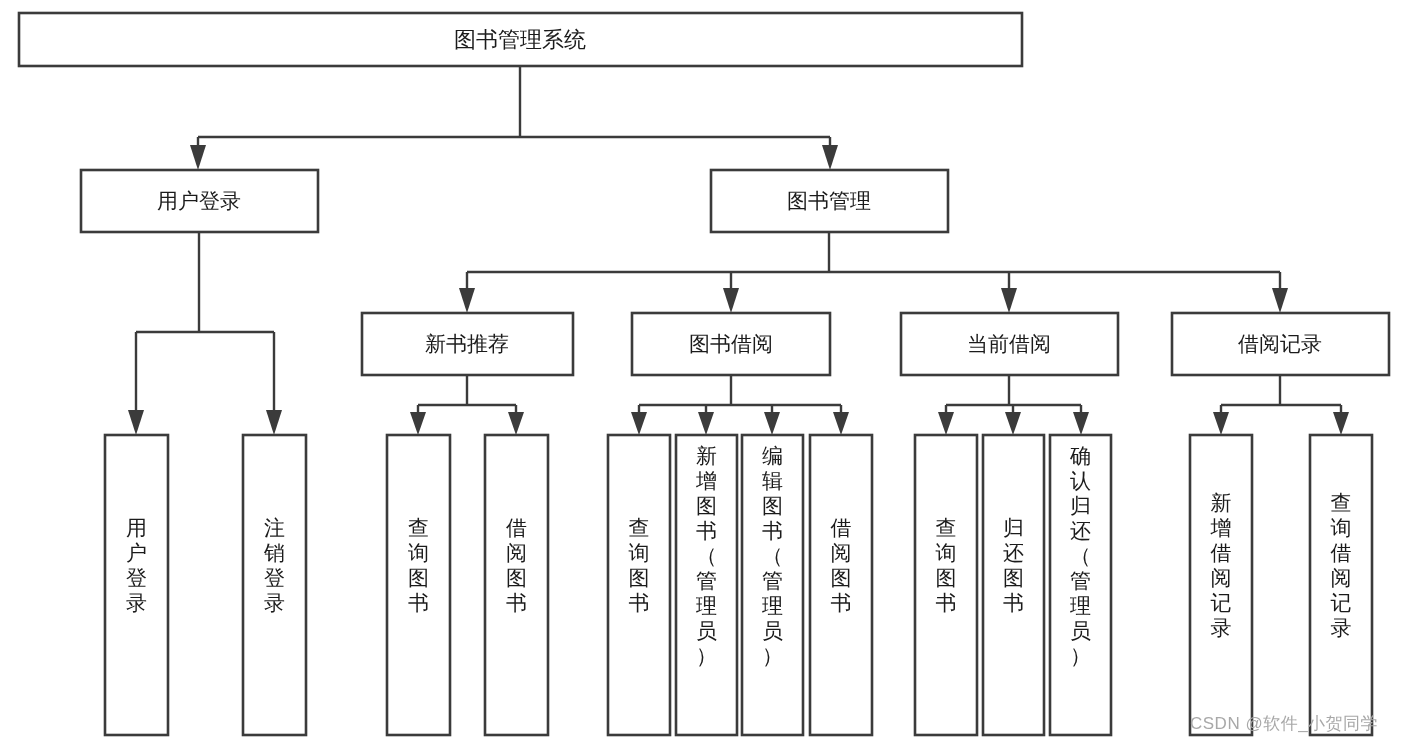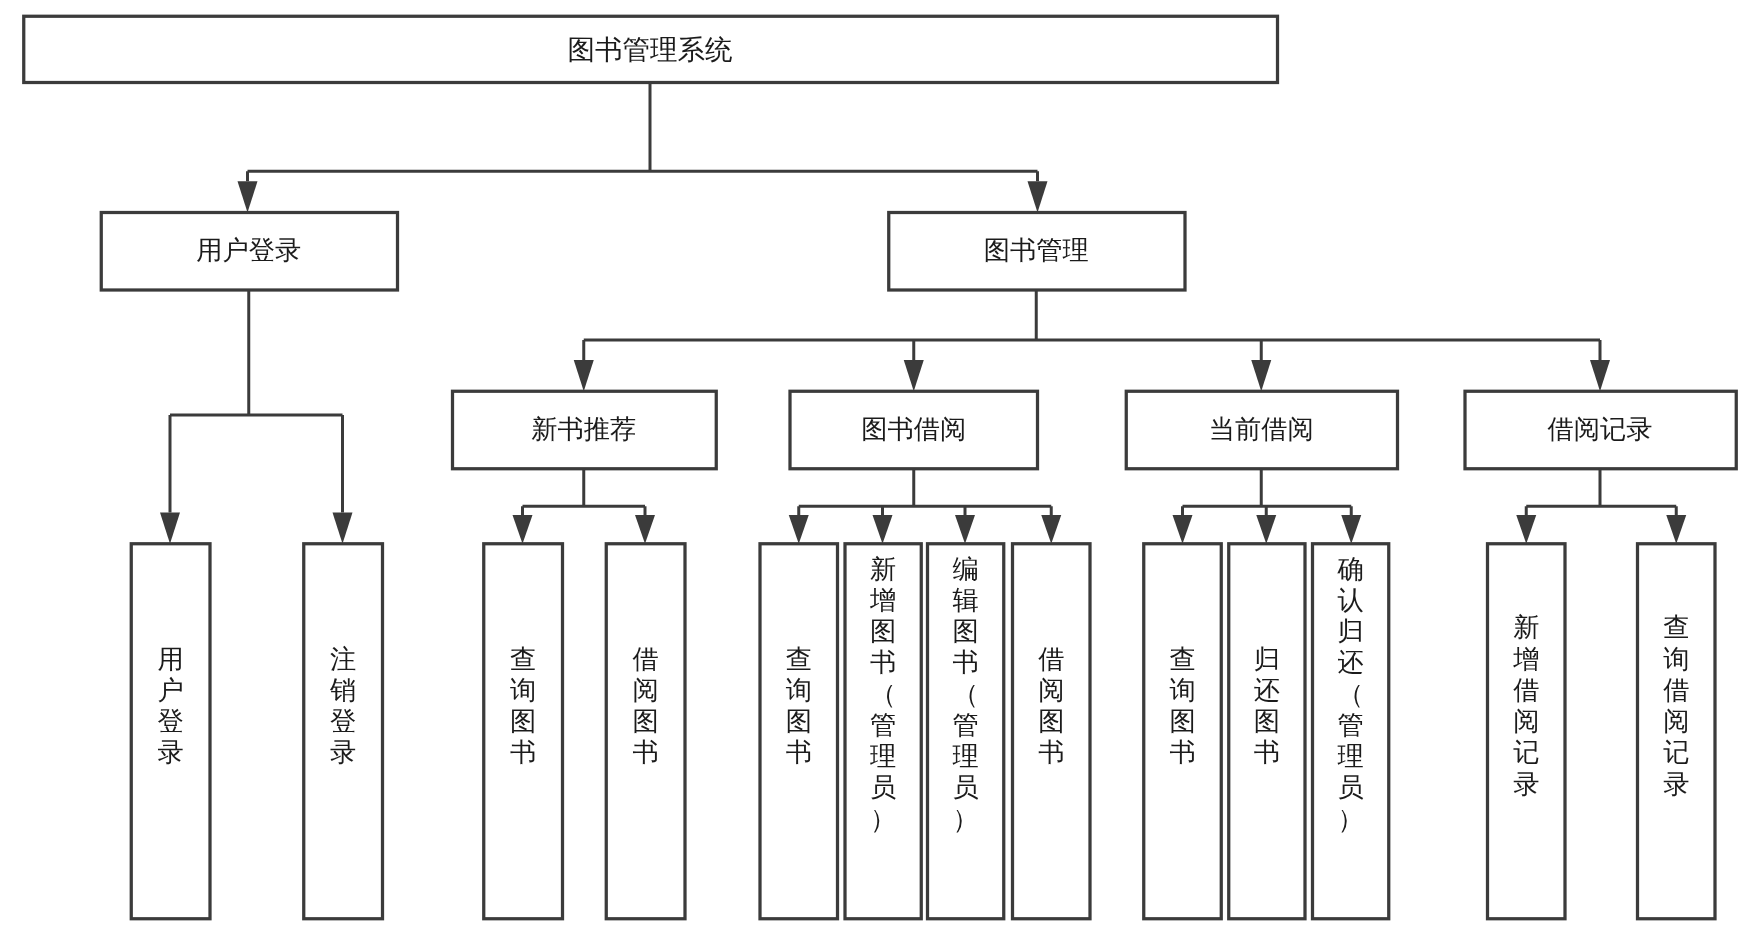--- a/index.html
+++ b/index.html
@@ -263,14 +263,15 @@
 阅
 记
 录</div>
   <div class="leaf-label" style="left:1310px; top:490px; width:62px;">查
 询
 借
 阅
 记
 录</div>
 
+  <div class="watermark">CSDN @软件_小贺同学</div>
 
 </div>
 
 </body></html>

